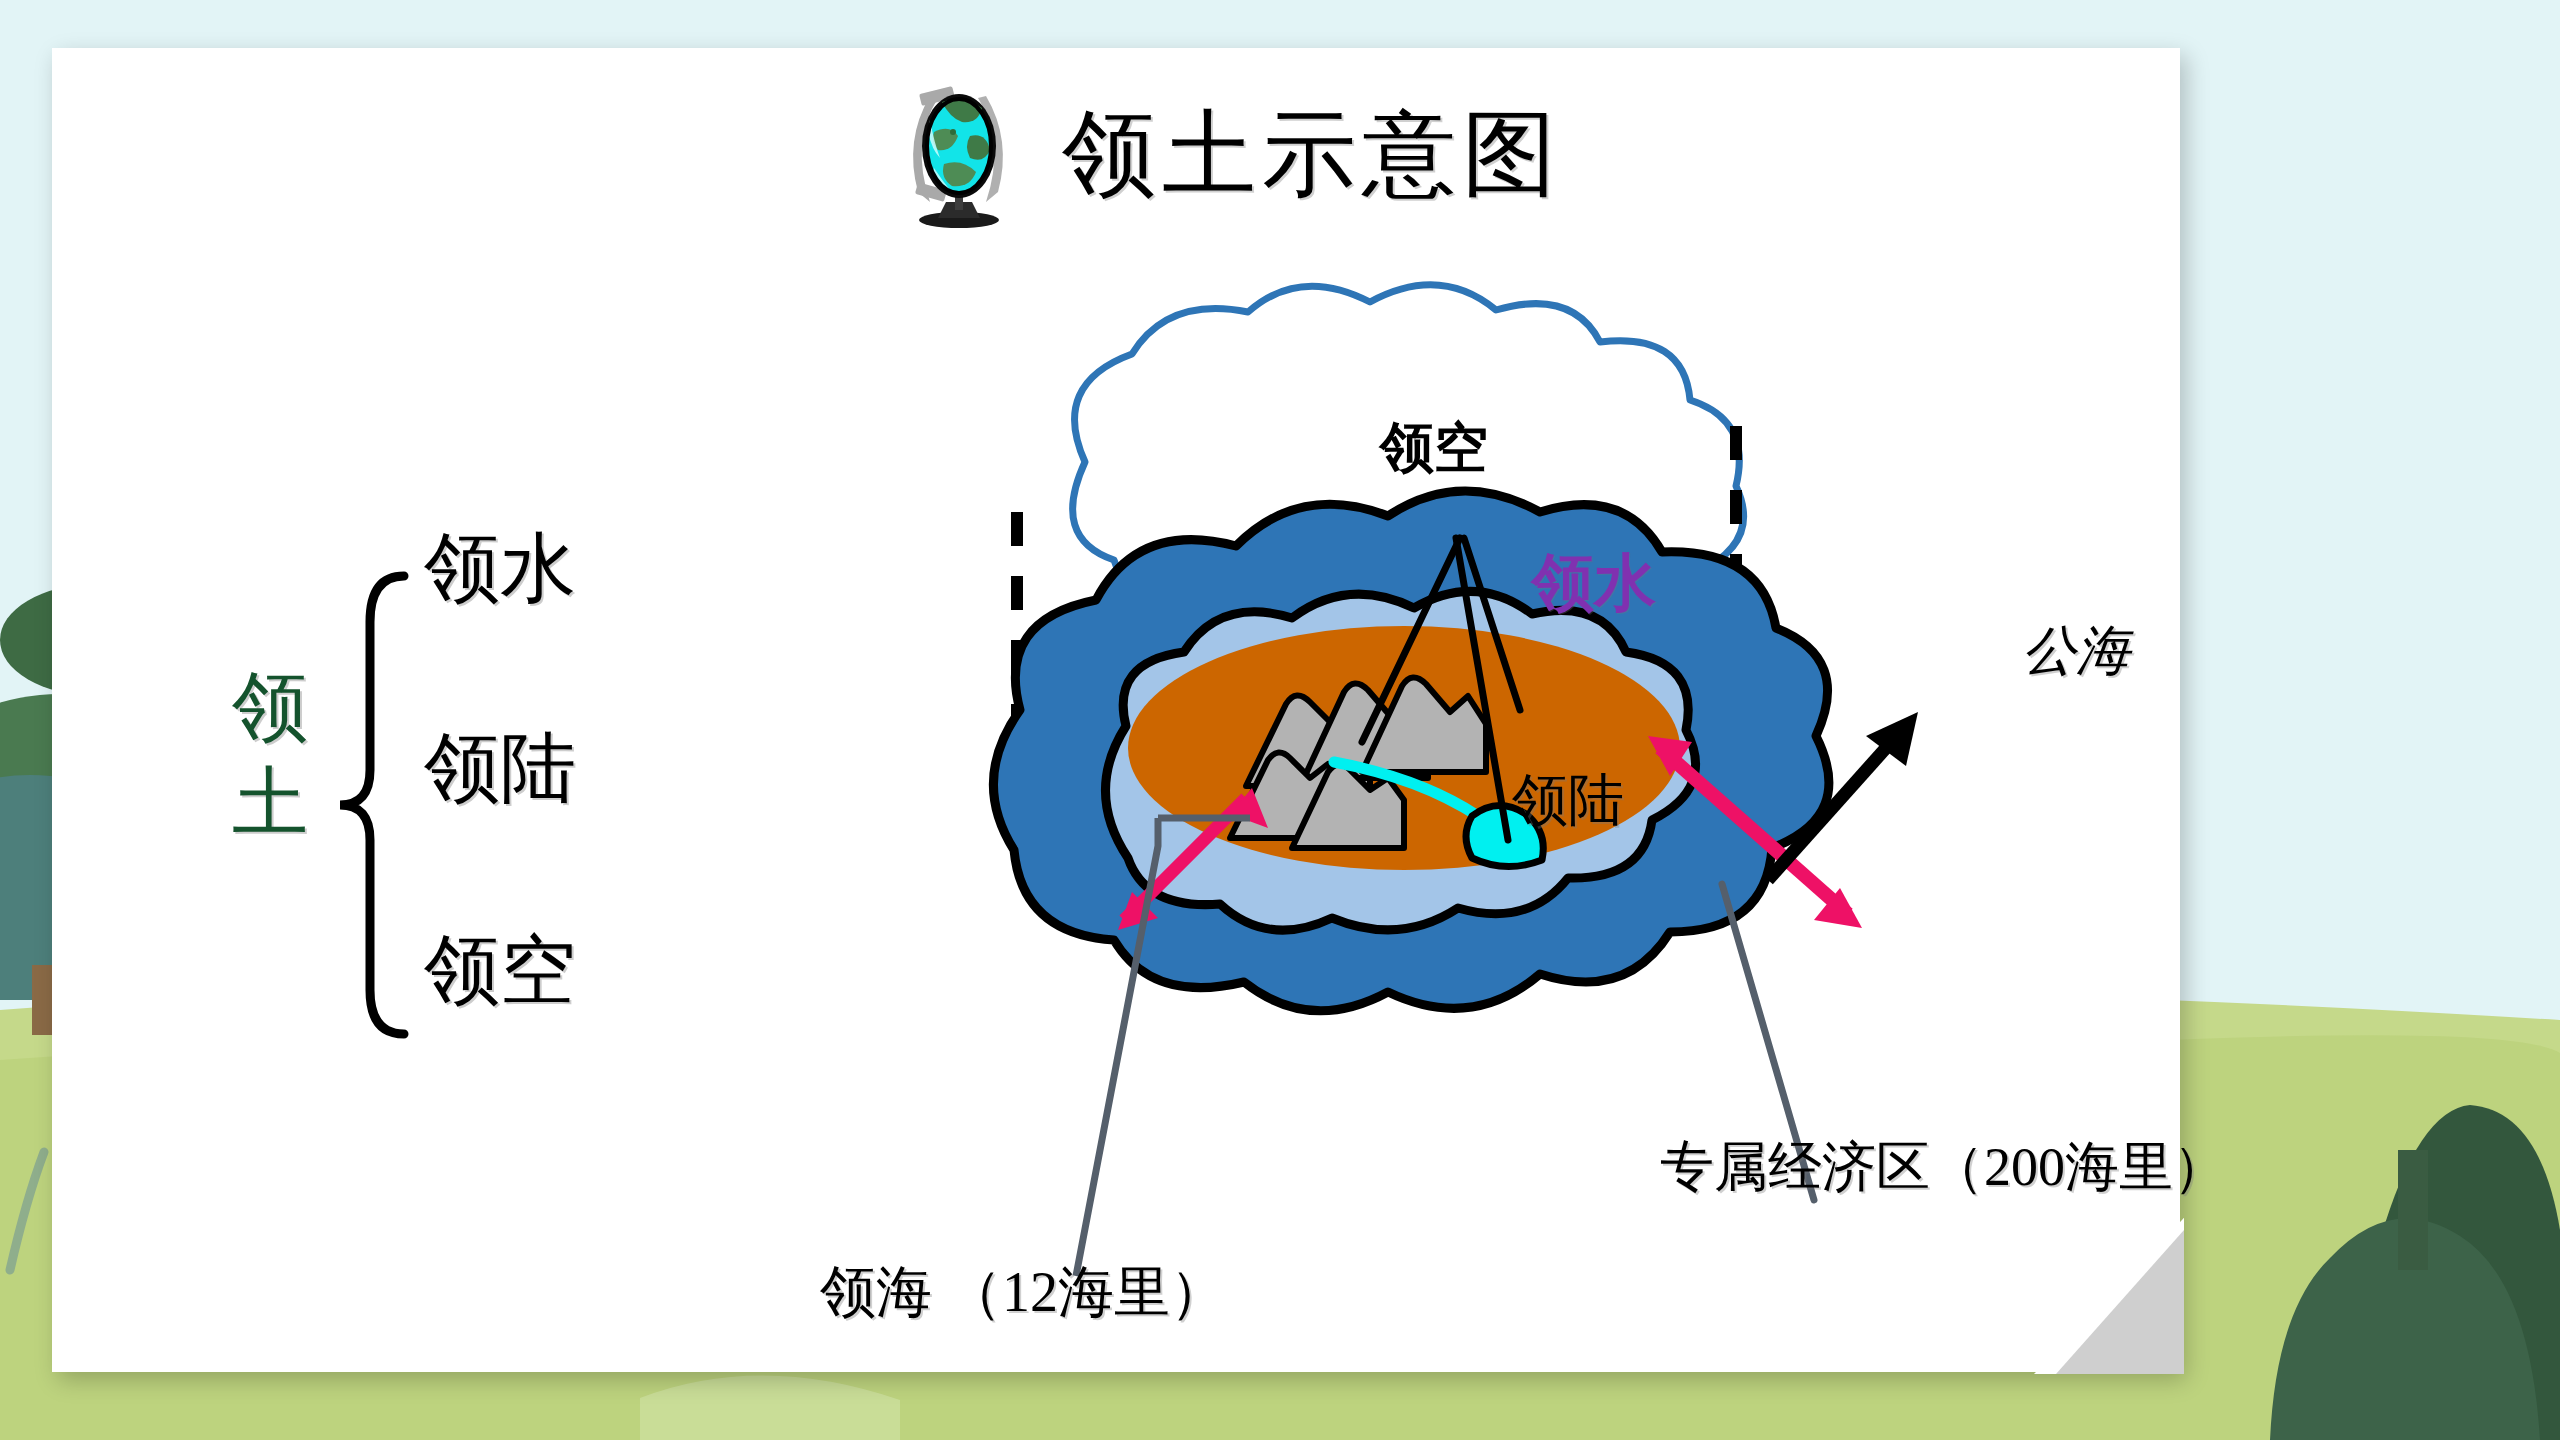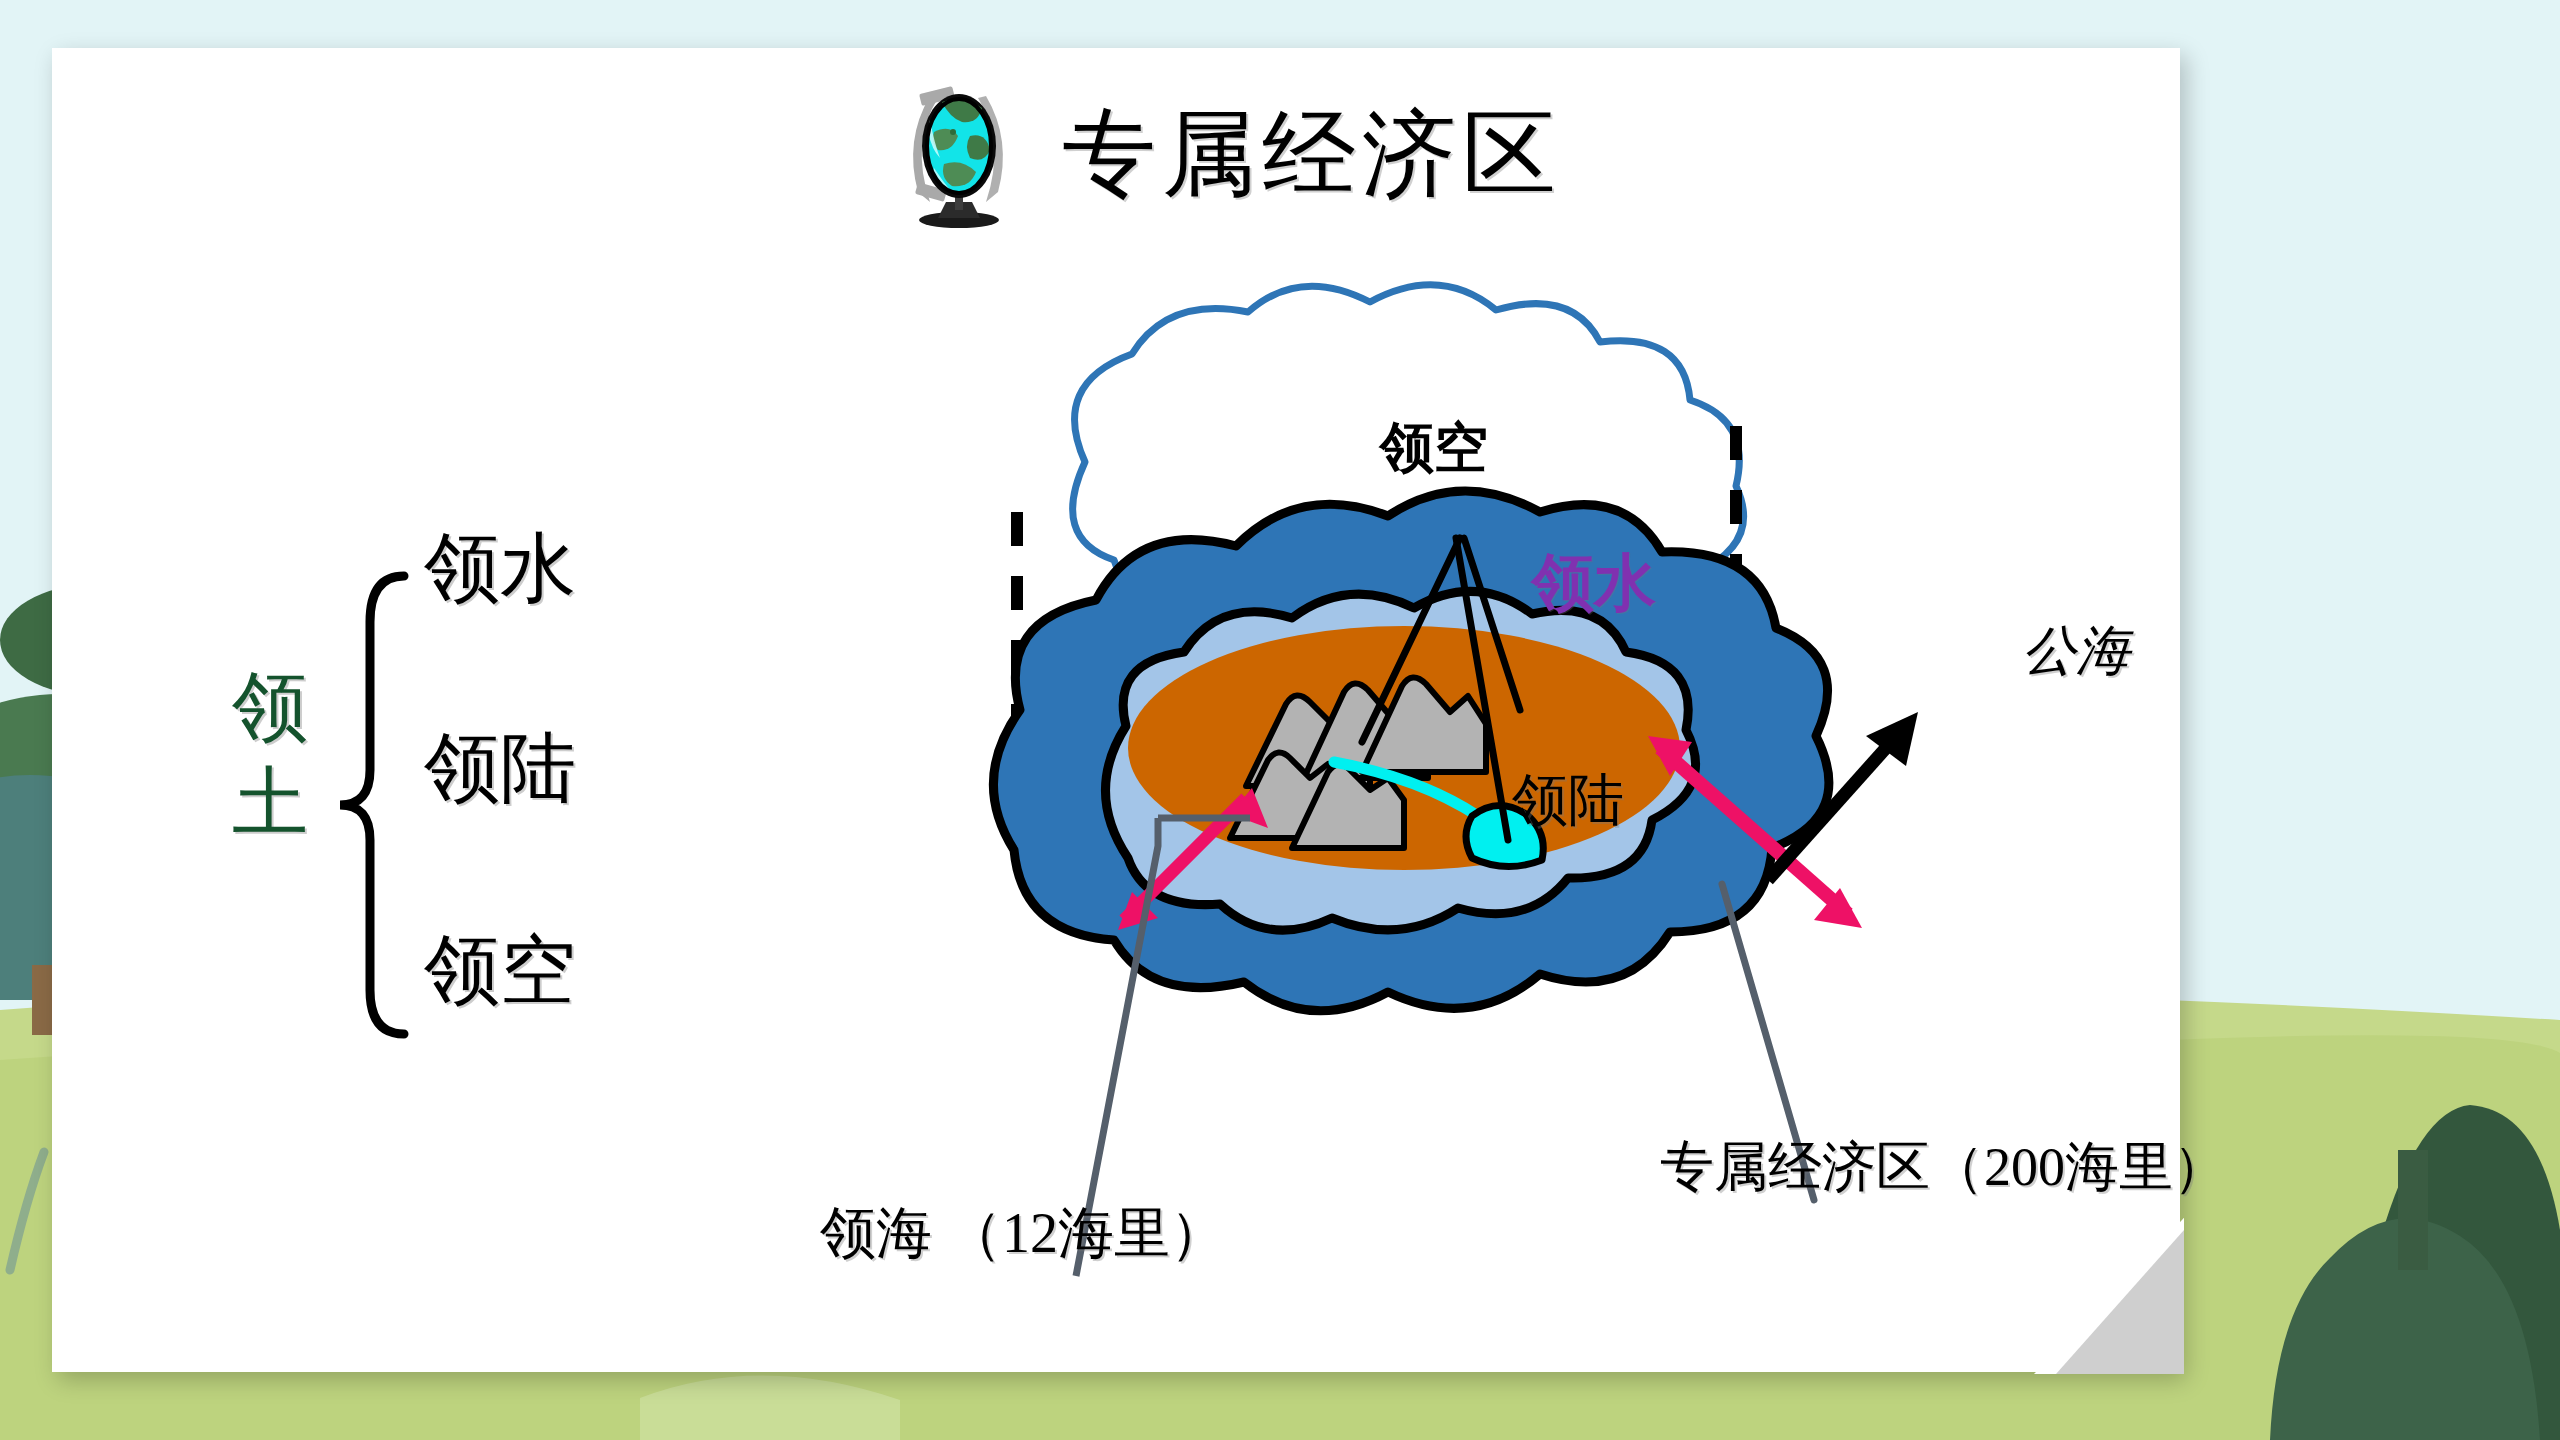--- a/index.html
+++ b/index.html
@@ -111,21 +111,21 @@
     font-size: 56px;
     text-shadow: 2px 2px 0 rgba(120,120,120,0.35);
   }
   #label-highseas {
     left: 2022px; top: 624px;
     font-size: 54px;
     text-shadow: 2px 2px 0 rgba(120,120,120,0.35);
     font-style: italic;
   }
   #label-terrsea {
-    left: 820px; top: 1205px;
+    left: 820px; top: 1264px;
     font-size: 56px;
     text-shadow: 2px 2px 0 rgba(120,120,120,0.35);
   }
   #label-eez {
     left: 1660px; top: 1140px;
     font-size: 54px;
     text-shadow: 2px 2px 0 rgba(120,120,120,0.35);
   }
 </style>
 </head>
@@ -184,21 +184,21 @@
     <ellipse cx="59" cy="66" rx="32" ry="47" fill="#12e4e8"></ellipse>
     <path d="M42 22 Q 62 14 82 28 Q 78 44 62 42 Q 50 38 42 22 Z" fill="#3f7a47"></path>
     <path d="M34 52 Q 50 44 58 56 Q 52 72 38 70 Q 30 62 34 52 Z" fill="#4e8c55"></path>
     <path d="M70 56 Q 86 52 90 70 Q 84 84 70 78 Q 64 66 70 56 Z" fill="#3f7a47"></path>
     <path d="M44 84 Q 62 78 76 92 Q 70 108 52 106 Q 40 98 44 84 Z" fill="#4e8c55"></path>
     <path d="M30 40 Q 34 62 40 78 Q 32 70 28 52 Z" fill="#cdfbfb" opacity="0.85"></path>
     <path d="M34 88 Q 42 100 50 110 Q 38 106 32 94 Z" fill="#cdfbfb" opacity="0.8"></path>
     <circle cx="53" cy="52" r="3" fill="#2f6b39"></circle>
     <ellipse cx="59" cy="66" rx="32" ry="47" fill="none" stroke="#000" stroke-width="4"></ellipse>
   </svg>
-  <div id="title-text">专属经济区</div>
+  <div id="title-text">领土示意图</div>
 </div>
 
 <div id="outline">
   <div id="outline-root">领土</div>
   <svg id="brace" viewBox="0 0 90 470">
     <path d="M78 6 Q 44 6 44 52 L44 200 Q 44 235 14 235 Q 44 235 44 270 L44 420 Q 44 464 78 464" fill="none" stroke="#000" stroke-width="9" stroke-linecap="round"></path>
   </svg>
   <div class="outline-item i0">领水</div>
   <div class="outline-item i1">领陆</div>
   <div class="outline-item i2">领空</div>

